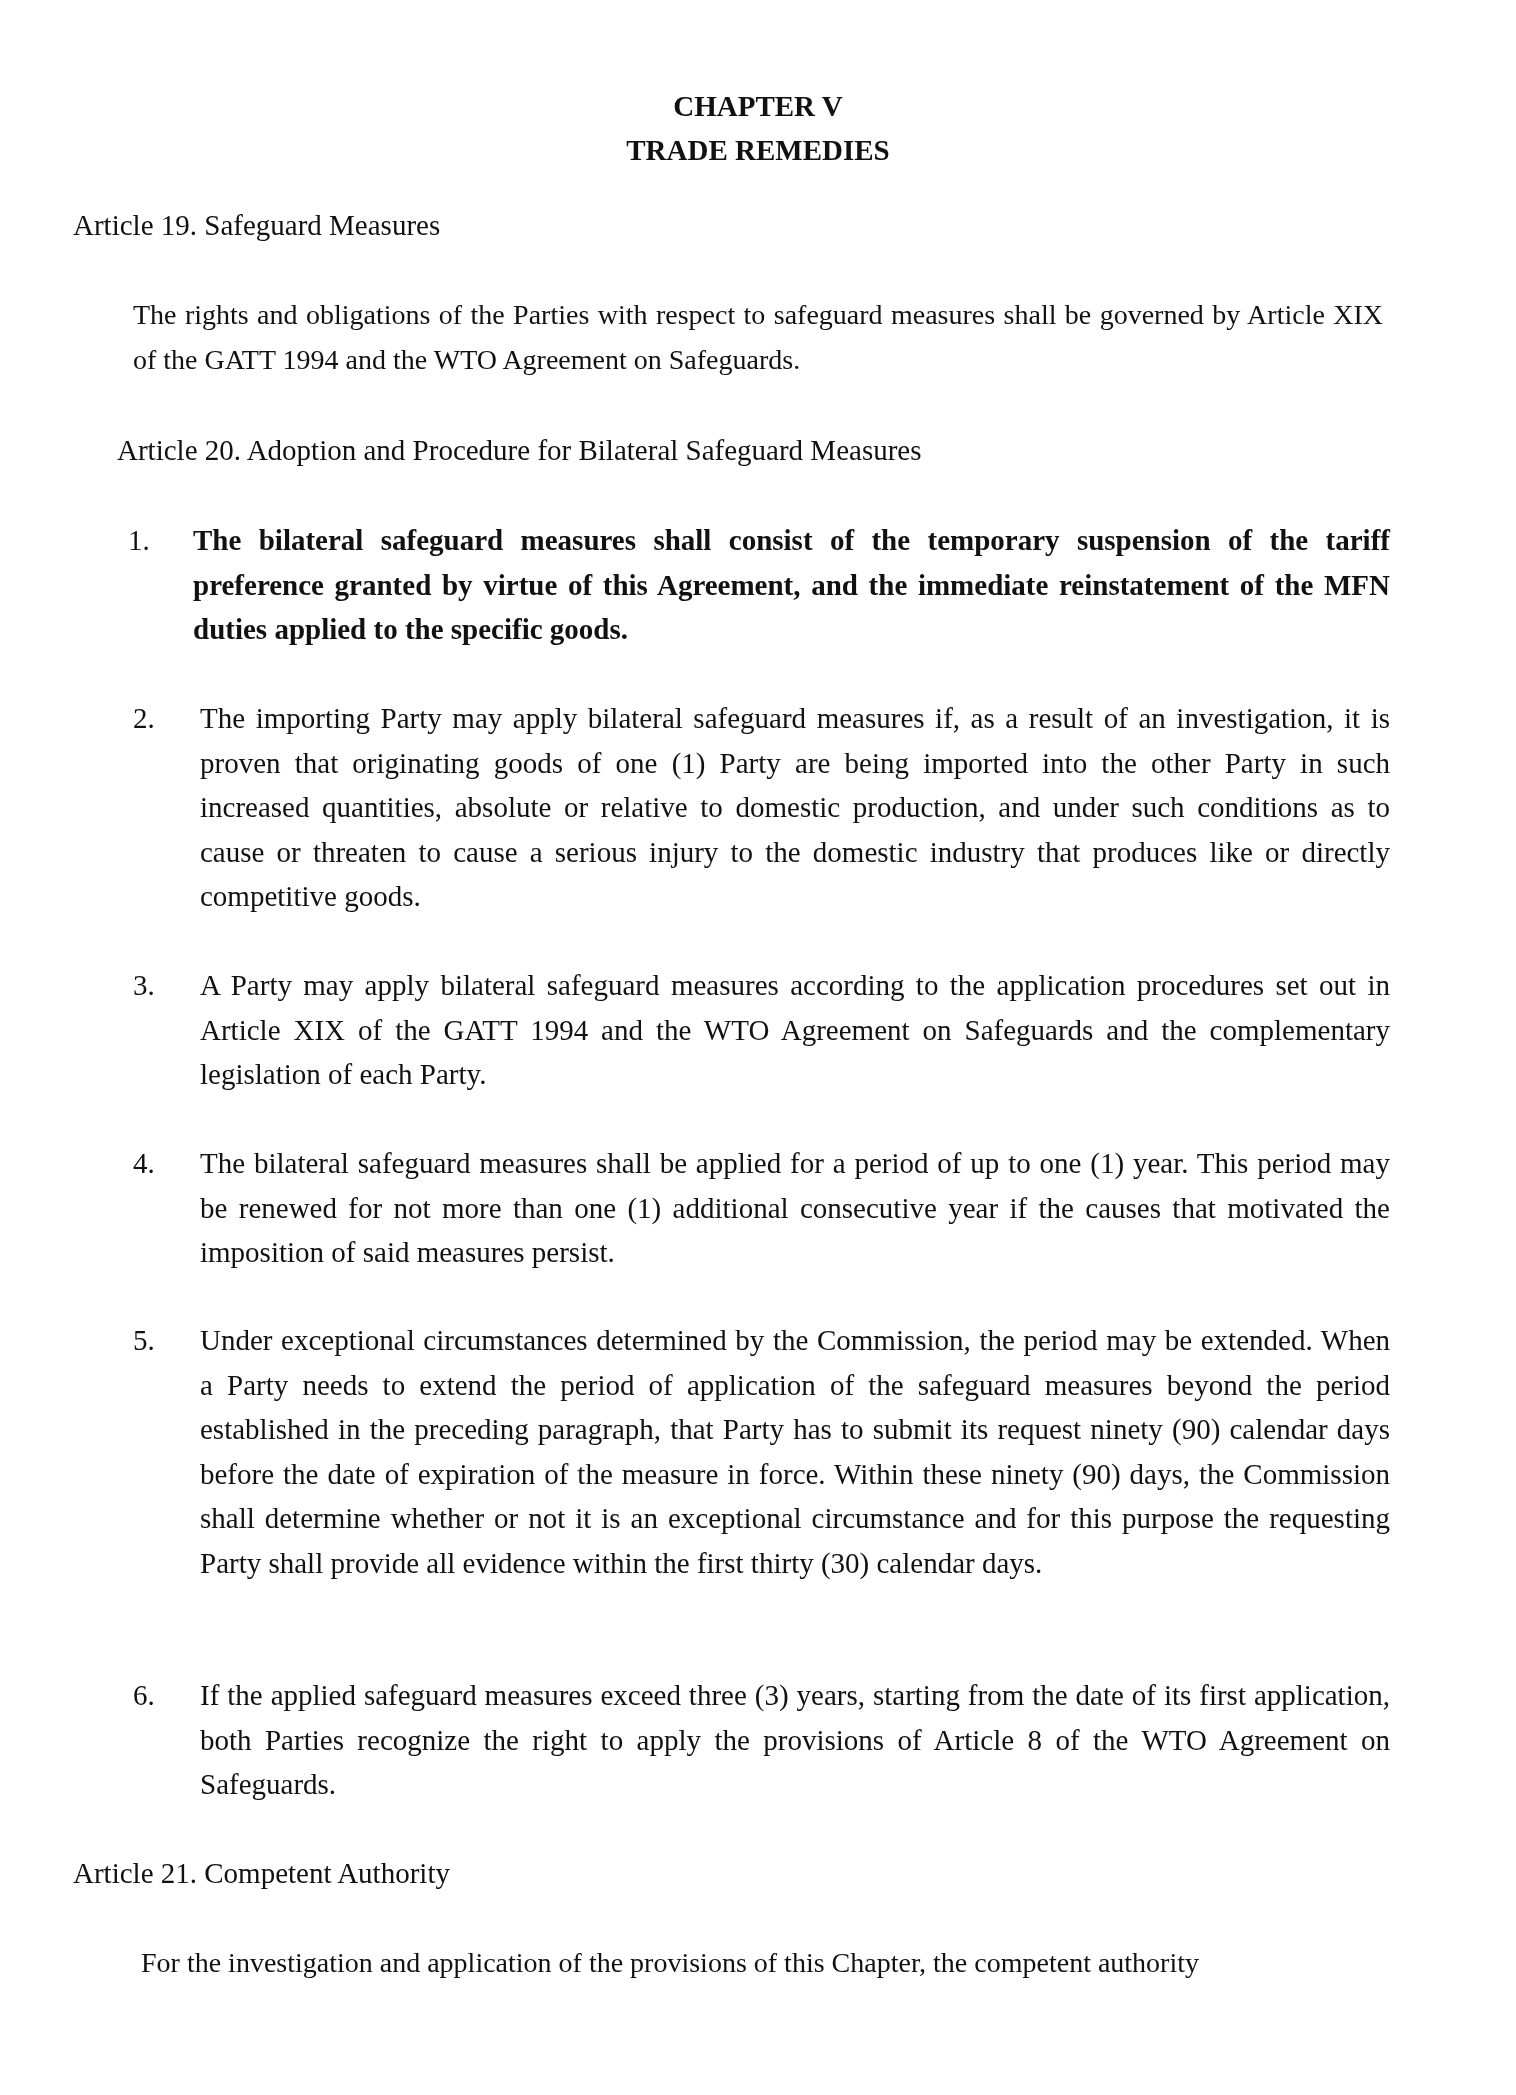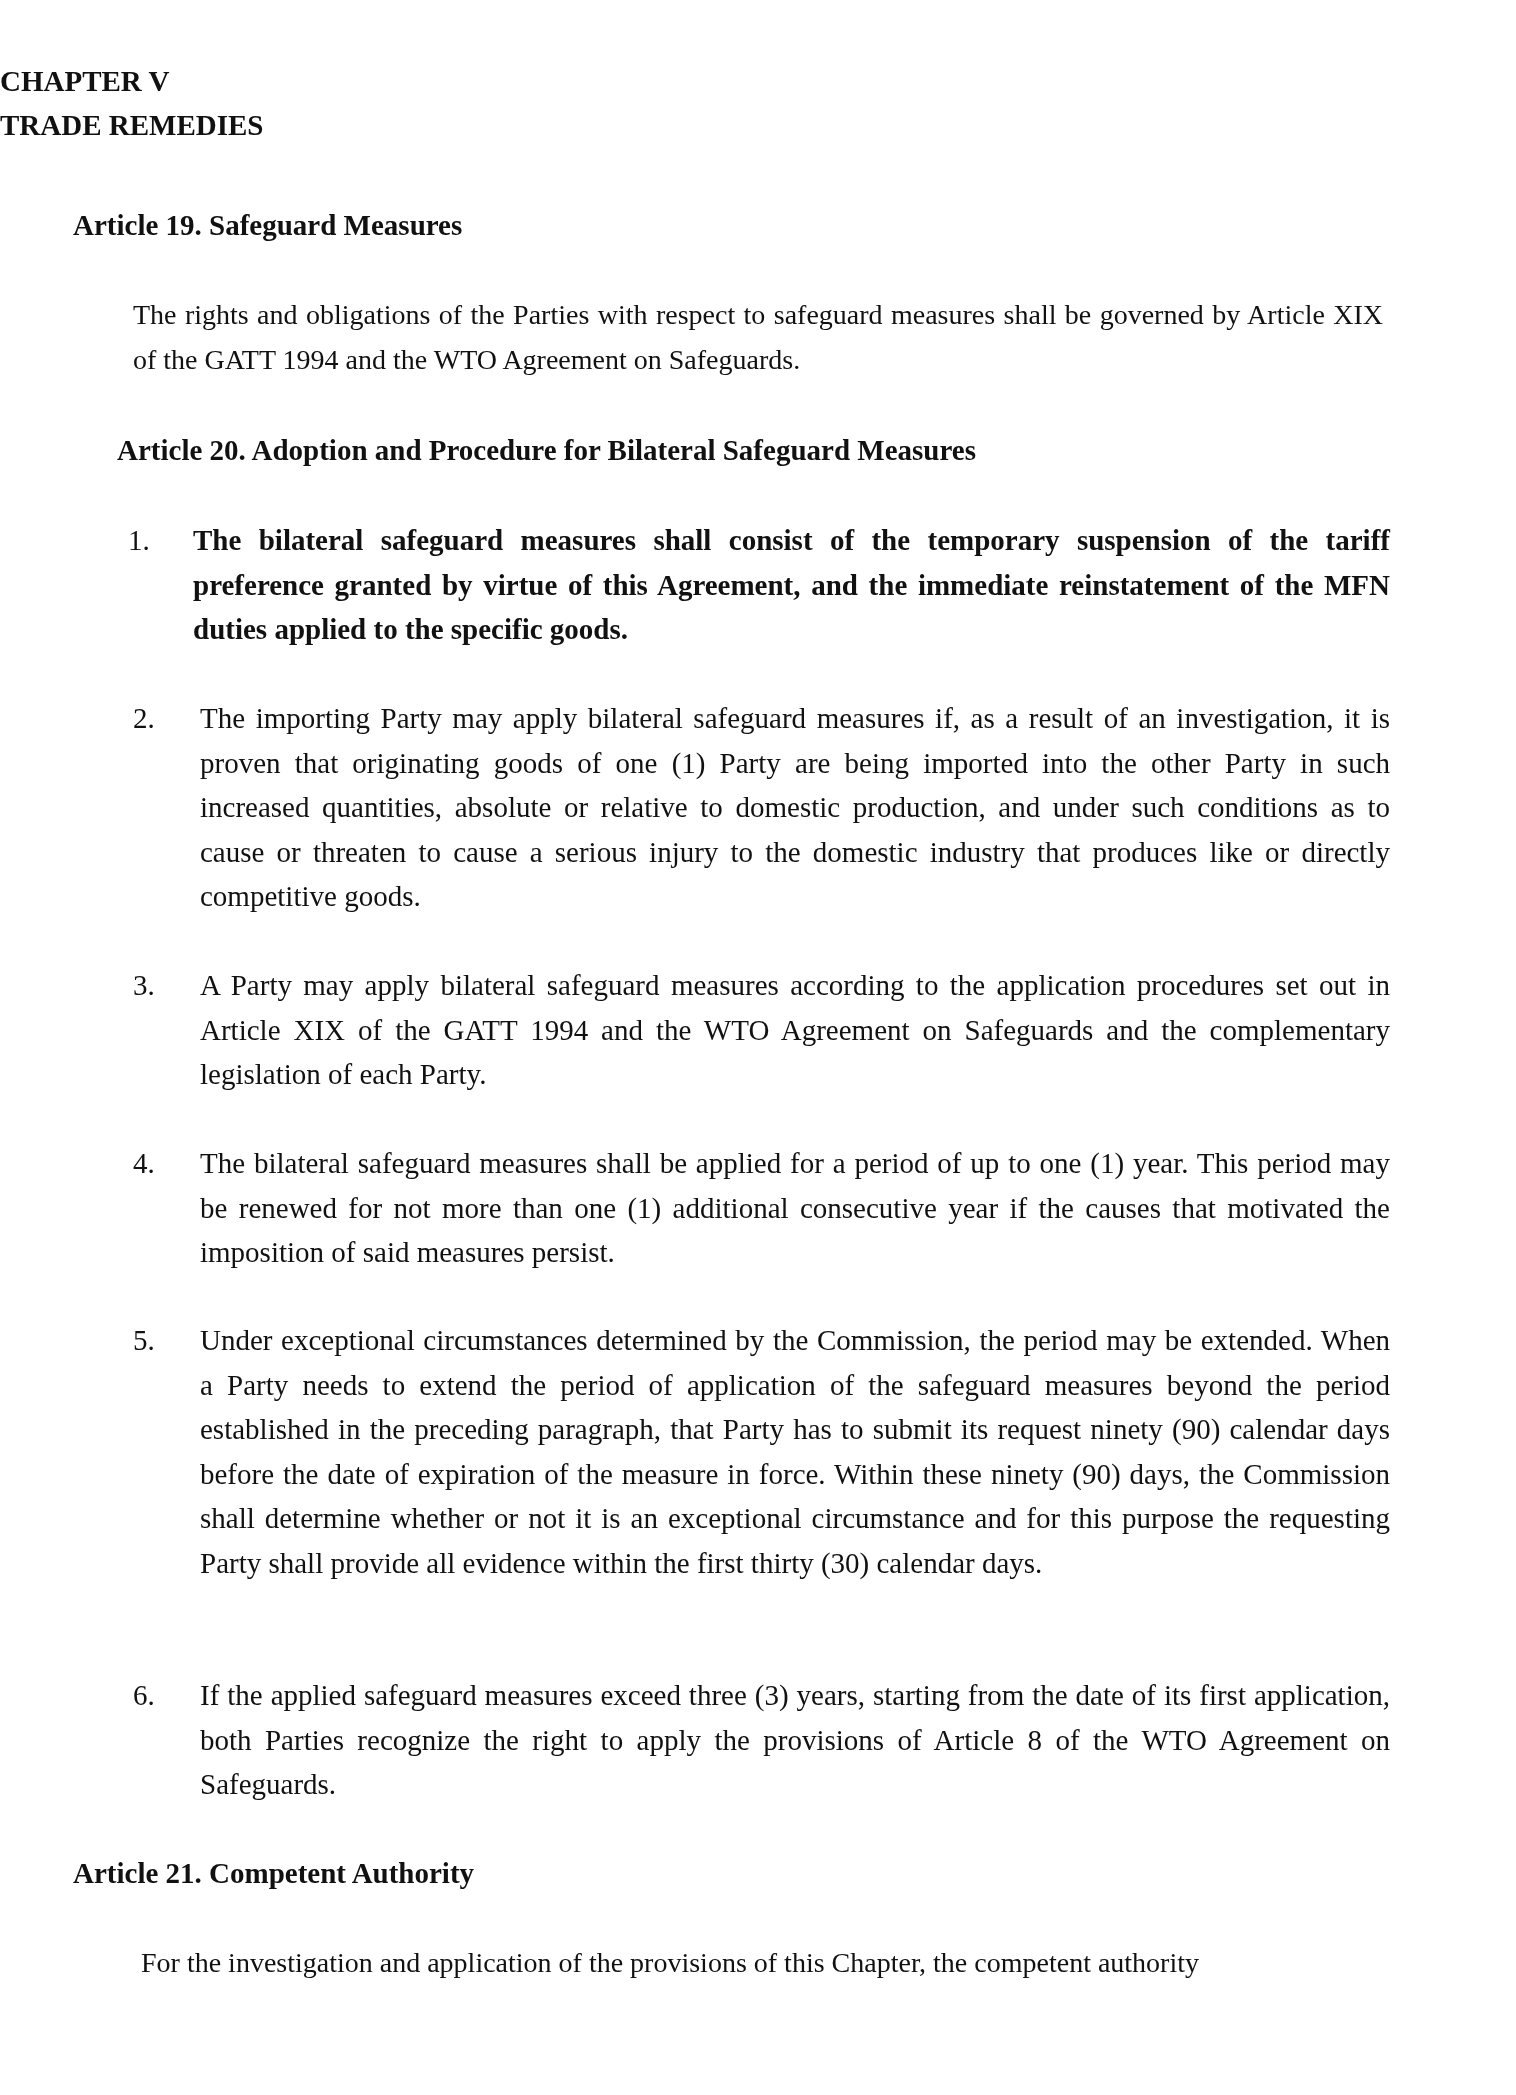--- a/index.html
+++ b/index.html
@@ -19,29 +19,30 @@
       position: absolute;
       left: 0; top: 0;
       width: 1516px;
       height: 2095px;
       background: #ffffff;
     }
     .chapter-title {
       position: absolute;
       left: 0;
       width: 1516px;
+      text-align: center;
       font-weight: bold;
       font-size: 29px;
       line-height: 44px;
-      top: 59px;
+      top: 84px;
     }
     .article-heading {
       position: absolute;
       left: 73px;
-      font-weight: bold;
+      font-weight: normal;
       font-size: 29px;
       line-height: 40px;
       white-space: nowrap;
     }
     .body-para {
       position: absolute;
       left: 133px;
       width: 1252px;
       font-size: 28px;
       line-height: 44.5px;

